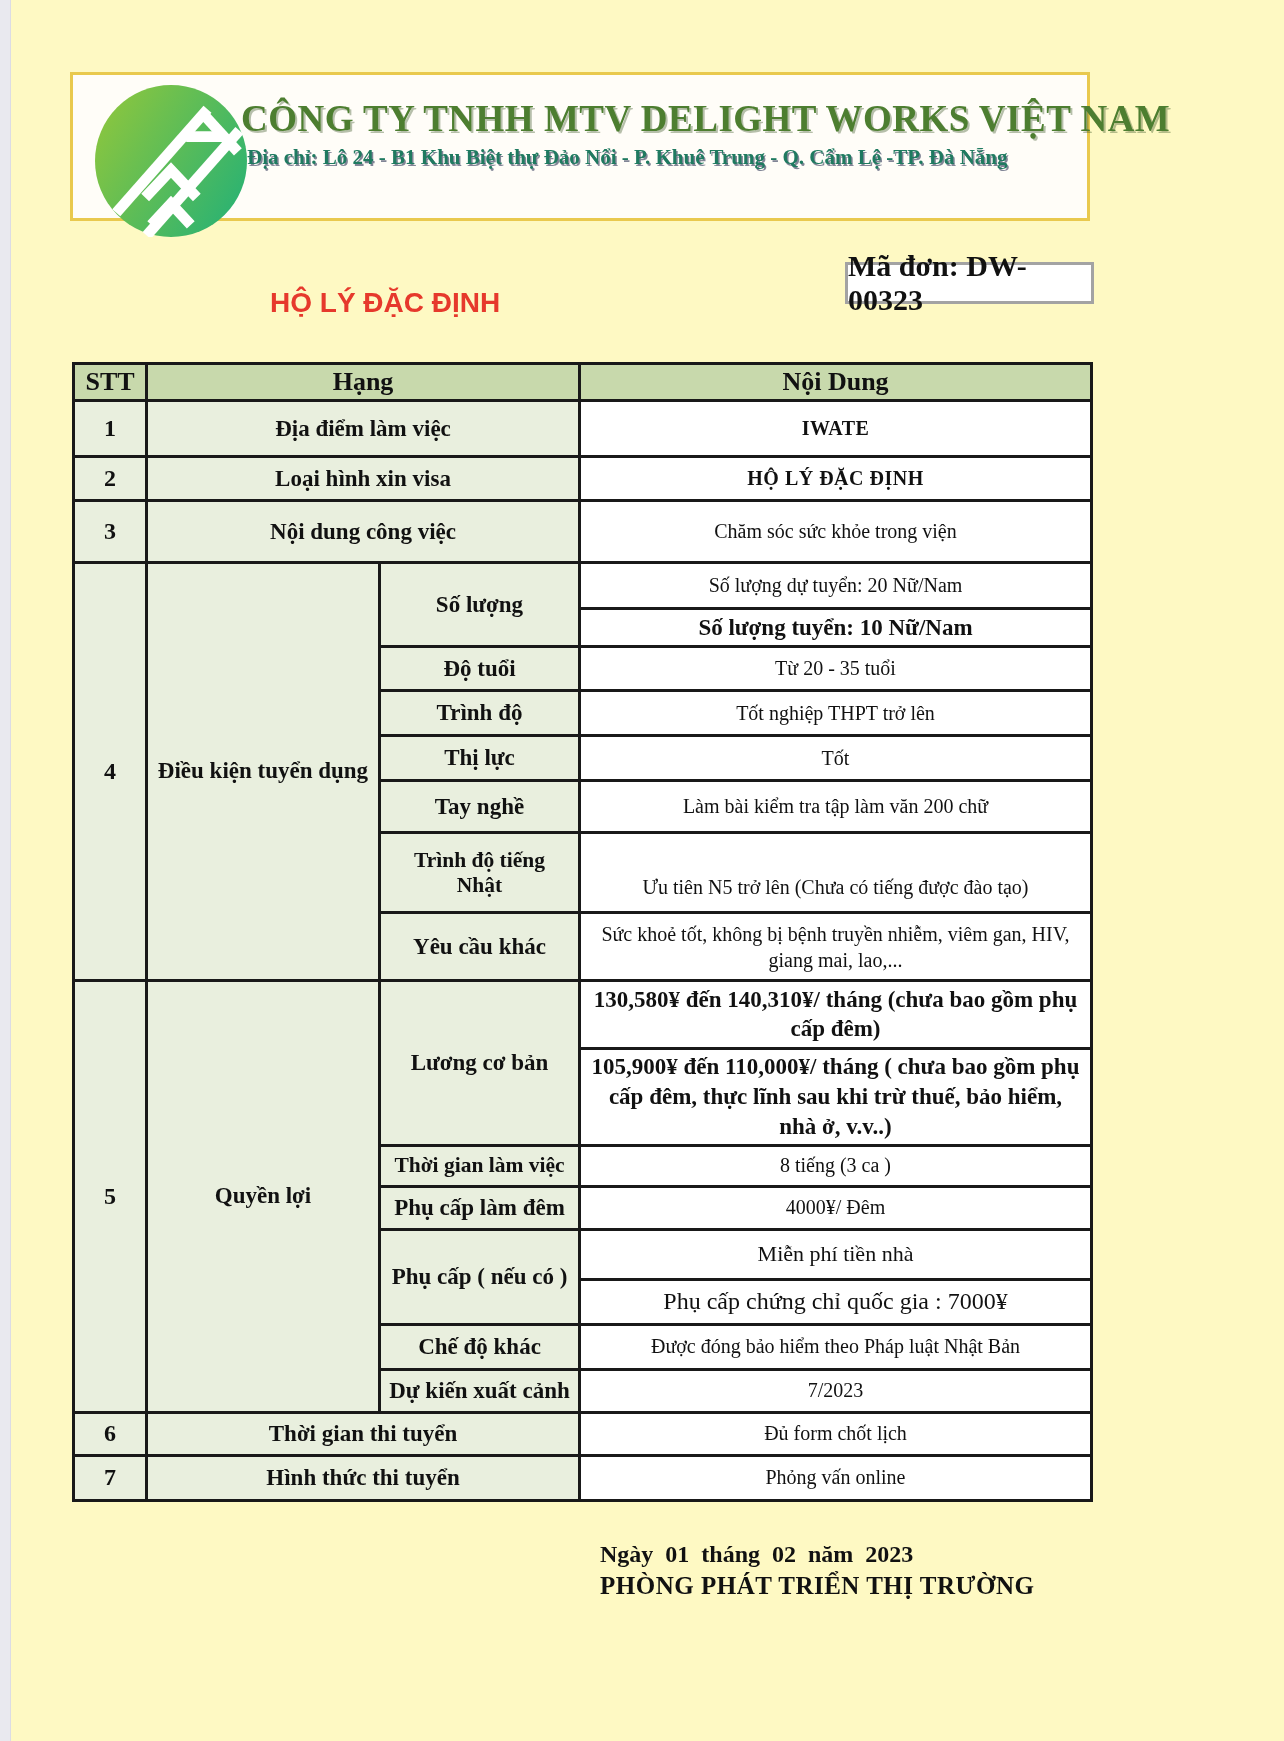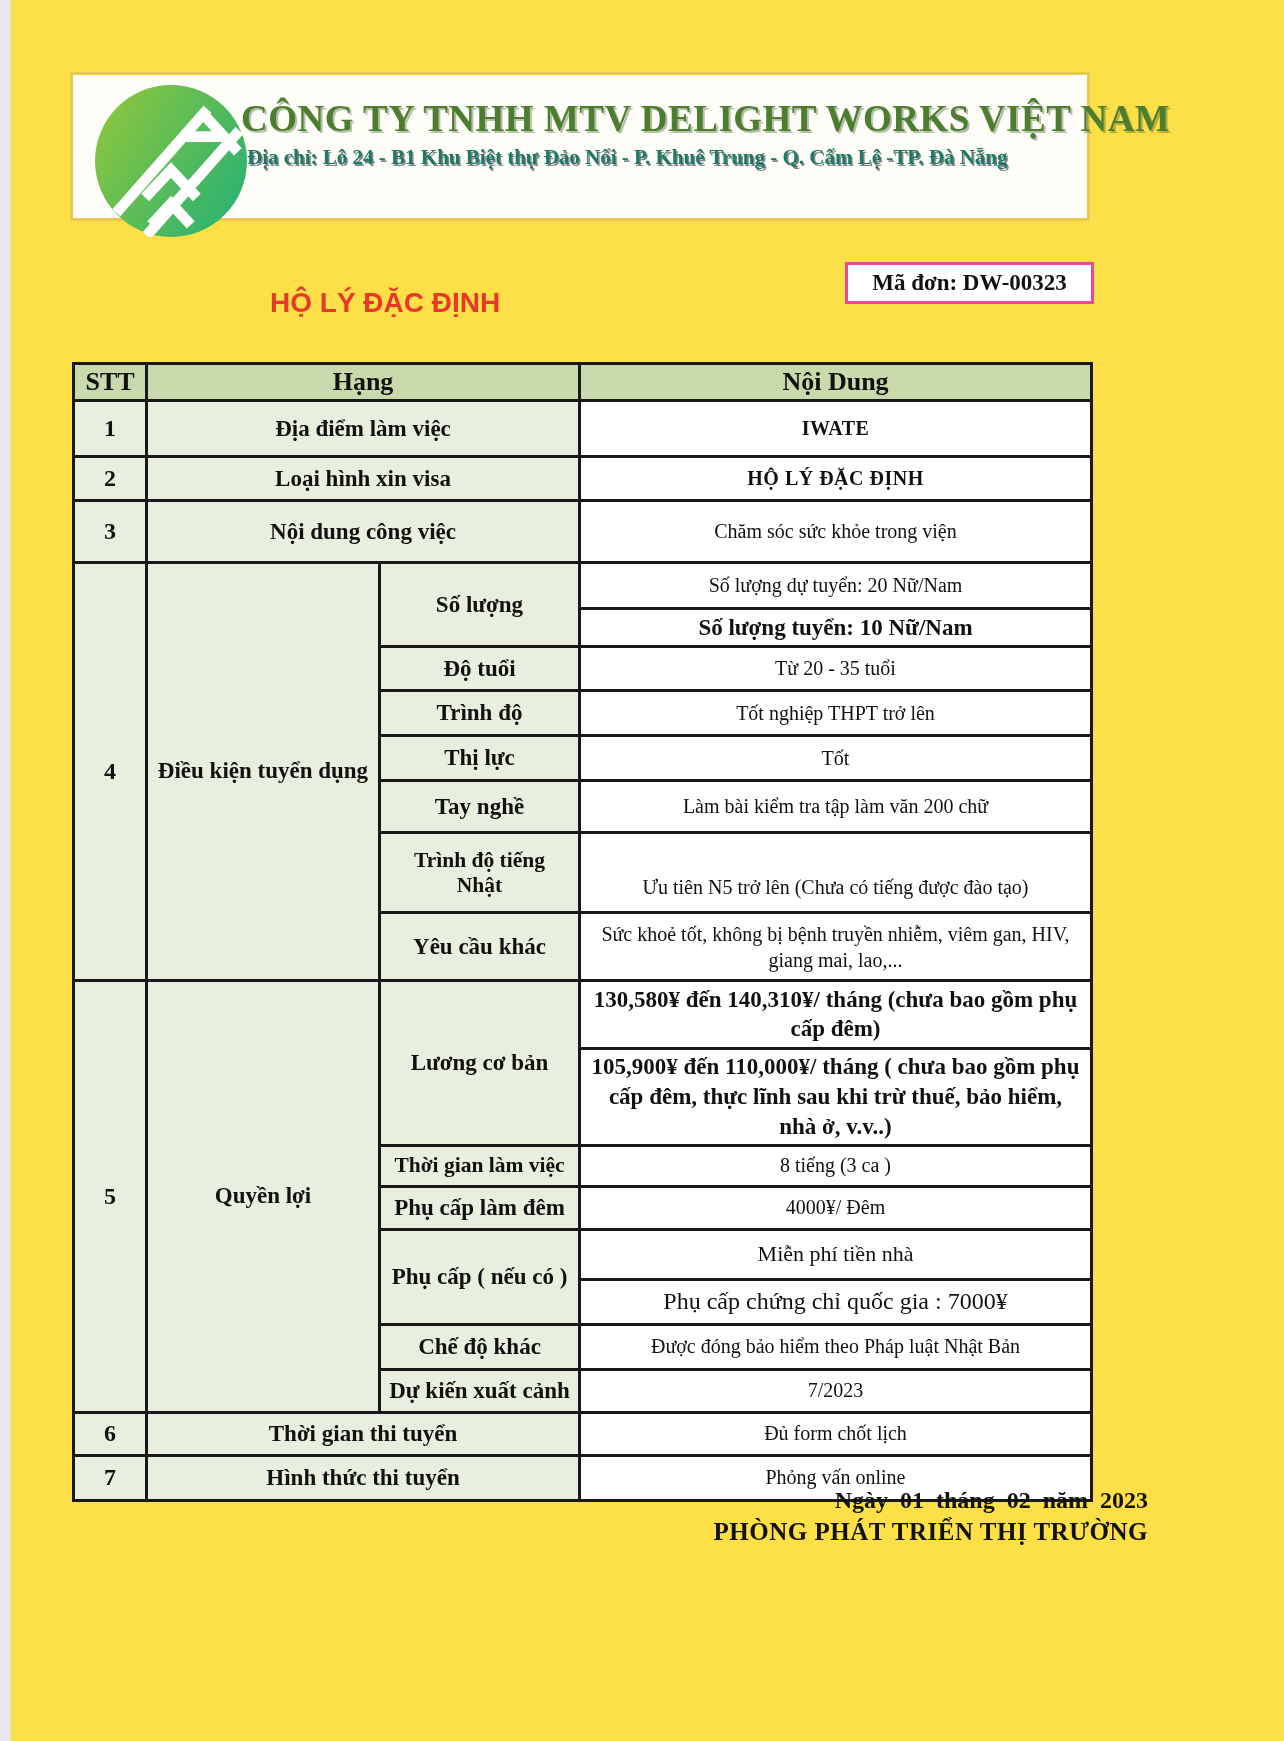--- a/index.html
+++ b/index.html
@@ -1,19 +1,19 @@
 <!DOCTYPE html>
 <html><head>
 <meta charset="utf-8">
 <style>
   html,body{margin:0;padding:0;background:#ffffff;}
   .page{
     position:relative;
     width:1284px;height:1741px;
-    background:#fde047;
+    background:#fef9c3;
     font-family:"Liberation Serif", serif;
     overflow:hidden;
   }
   .edge-strip{
     position:absolute;left:0;top:0;width:10px;height:1741px;
     background:#e9e9ef;border-right:1px solid #dcdce4;
   }
   
   .header-box{
     position:absolute;left:70px;top:72px;width:1014px;height:143px;
@@ -40,23 +40,23 @@
     font-family:"Liberation Sans", sans-serif;font-weight:bold;
     font-size:29px;color:#e6392c;white-space:nowrap;
   }
   .title2{
     position:absolute;left:270px;top:287px;
     font-family:"Liberation Sans", sans-serif;font-weight:bold;
     font-size:28px;color:#e6392c;white-space:nowrap;
   }
   .order-box{
     position:absolute;left:845px;top:262px;width:243px;height:36px;
-    border:3px solid #ec4899;background:#ffffff;
+    border:3px solid #a3a3a3;background:#ffffff;
     display:flex;align-items:center;justify-content:center;
-    font-weight:bold;font-size:23px;color:#111;
+    font-weight:bold;font-size:30px;color:#111;
   }
   
   table.doc{
     position:absolute;left:72px;top:356px;width:1018px;
     border-collapse:collapse;table-layout:fixed;margin-top:6px;
   }
   table.doc td,table.doc th{
     border:3px solid #191919;
     padding:2px 8px;
     text-align:center;vertical-align:middle;
@@ -69,22 +69,22 @@
   td.num{font-size:24px;font-weight:bold;}
   td.lbl{font-size:23px;font-weight:bold;}
   td.lbl-sm{font-size:21.5px;font-weight:bold;padding:2px 2px;}
   td.lbl-left{font-size:23px;font-weight:bold;text-align:left;padding-left:34px;padding-right:46px;line-height:1.25;}
   td.val{font-size:20px;background:#ffffff;}
   td.val-b{font-size:23px;font-weight:bold;background:#ffffff;}
   td.val-sm{font-size:20px;font-weight:bold;background:#ffffff;letter-spacing:0.5px;}
   .red{color:#d63a2d;}
   
   .footer{
-    position:absolute;left:600px;top:1487px;width:548px;
-    text-align:right;color:#111;font-family:Liberation Serif, serif;
+    position:absolute;left:600px;top:1541px;width:548px;
+    text-align:left;color:#111;font-family:Liberation Serif, serif;
   }
   .footer .date{font-weight:bold;font-size:24px;word-spacing:6px;}
   .footer .dept{font-weight:bold;font-size:25px;letter-spacing:0.5px;margin-top:4px;white-space:nowrap;}
 </style>
 </head>
 <body>
 
 <div class="page">
   <div class="edge-strip"></div>
 

